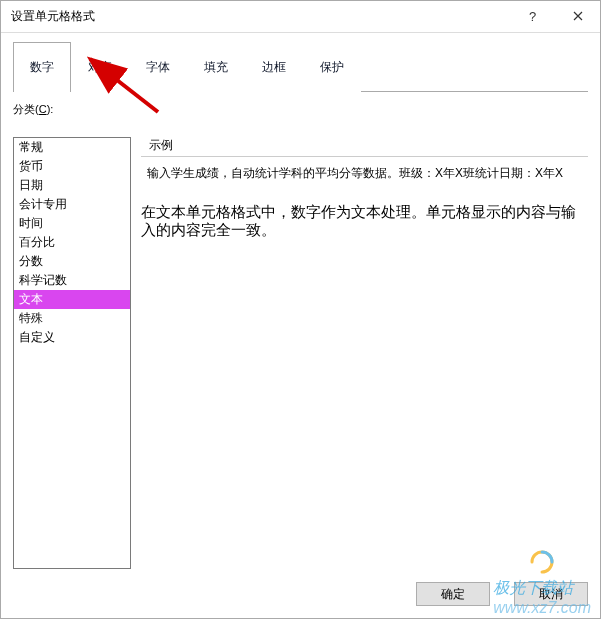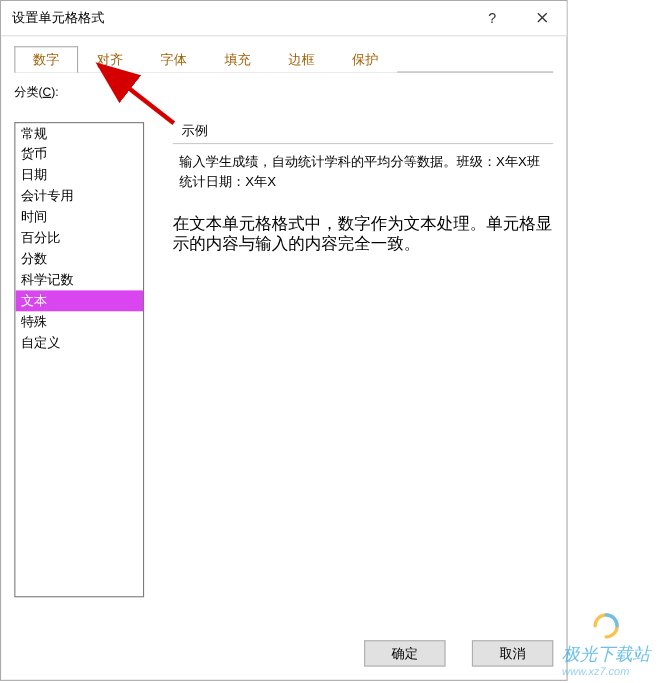--- a/index.html
+++ b/index.html
@@ -7,21 +7,21 @@
       font-family: "Microsoft YaHei", "SimSun", sans-serif;
       font-size: 12px;
       background: #fff;
       width: 603px;
       height: 621px;
       position: relative;
       overflow: hidden;
     }
     .dialog {
       border: 1px solid #aaa;
-      width: 516px;
+      width: 601px;
       height: 619px;
       display: flex;
       flex-direction: column;
       background: #fff;
     }
     .titlebar {
       display: flex;
       align-items: center;
       height: 32px;
       padding-left: 10px;
@@ -50,50 +50,50 @@
       padding: 8px 12px 12px 12px;
       display: flex;
       flex-direction: column;
     }
     .tabs {
       display: flex;
       border-bottom: 1px solid #aaa;
       position: relative;
     }
     .tab {
-      padding: 3px 16px;
+      padding: 16px 16px;
       border: 1px solid transparent;
       border-bottom: none;
       position: relative;
       top: 1px;
       background: #fff;
       cursor: default;
       font-size: 12px;
-      color: #a16207;
+      color: #0f172a;
     }
     .tab.active {
       border-color: #aaa;
       background: #fff;
       z-index: 1;
     }
     .tab-body {
       flex: 1;
       padding-top: 10px;
       display: flex;
       flex-direction: column;
     }
     .category-label {
       margin-bottom: 20px;
       font-size: 11px;
     }
     .category-label u { text-decoration: underline; }
     .main-row {
       flex: 1;
       display: flex;
-      gap: 26px;
+      gap: 10px;
     }
     .category-list {
       width: 118px;
       height: 432px;
       border: 1px solid #7a7a7a;
       overflow: auto;
       background: #fff;
     }
     .category-item {
       padding: 1px 5px;
@@ -158,24 +158,24 @@
       color: #2ea6e0;
       opacity: 0.7;
       font-style: italic;
       pointer-events: none;
       display: flex;
       align-items: center;
       gap: 2px;
       flex-direction: column;
     }
     .watermark-sub {
-      font-size: 10px;
+      font-size: 16px;
       color: #6fbde8;
       display: block;
-      text-align: left;
+      text-align: right;
     }
   </style>
 </head>
 <body>
 
 <div class="dialog">
   <div class="titlebar">
     <div class="titlebar-title">设置单元格格式</div>
     <div class="titlebar-btns">
       <div class="titlebar-btn">

